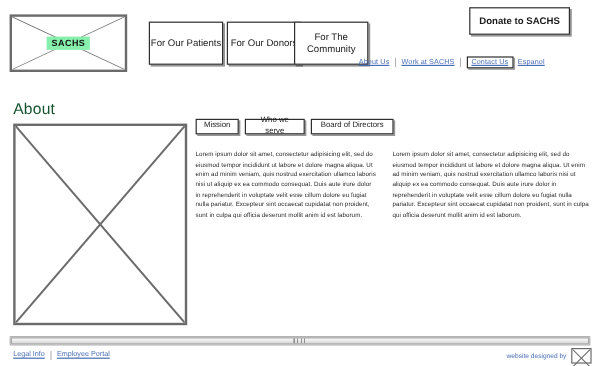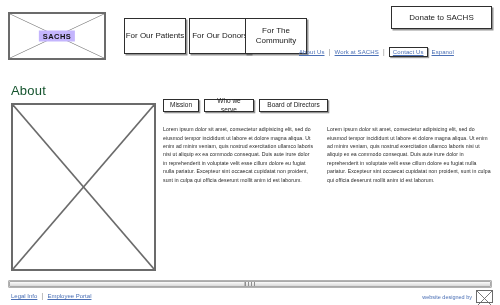--- a/index.html
+++ b/index.html
@@ -29,21 +29,21 @@
 
   
   #logo-box {
     left: 8px; top: 12px;
     width: 98px; height: 48px;
   }
   #logo-label {
     position: absolute;
     left: 50%; top: 50%;
     transform: translate(-50%, -50%);
-    background: #c4b5fd;
+    background: #86efac;
     padding: 1px 4px;
     font-size: 7.5px;
     font-weight: bold;
     letter-spacing: .4px;
     color: #111;
     white-space: nowrap;
     z-index: 2;
   }
 
   
@@ -66,22 +66,23 @@
     height: 36px;
     font-size: 8px;
   }
   #nav-btn-0 { left: 124px; align-items: center; }
   #nav-btn-1 { left: 189px; }
   #nav-btn-2 { left: 245px; }
 
   
   #donate-button {
     left: 391px; top: 6px;
-    width: 101px; height: 23px;
+    width: 84px; height: 23px;
     font-size: 8px;
+    font-weight: bold;
   }
 
   
   #utility-nav {
     position: absolute;
     left: 299px; top: 47px;
     display: flex;
     align-items: center;
     font-size: 6px;
     white-space: nowrap;

